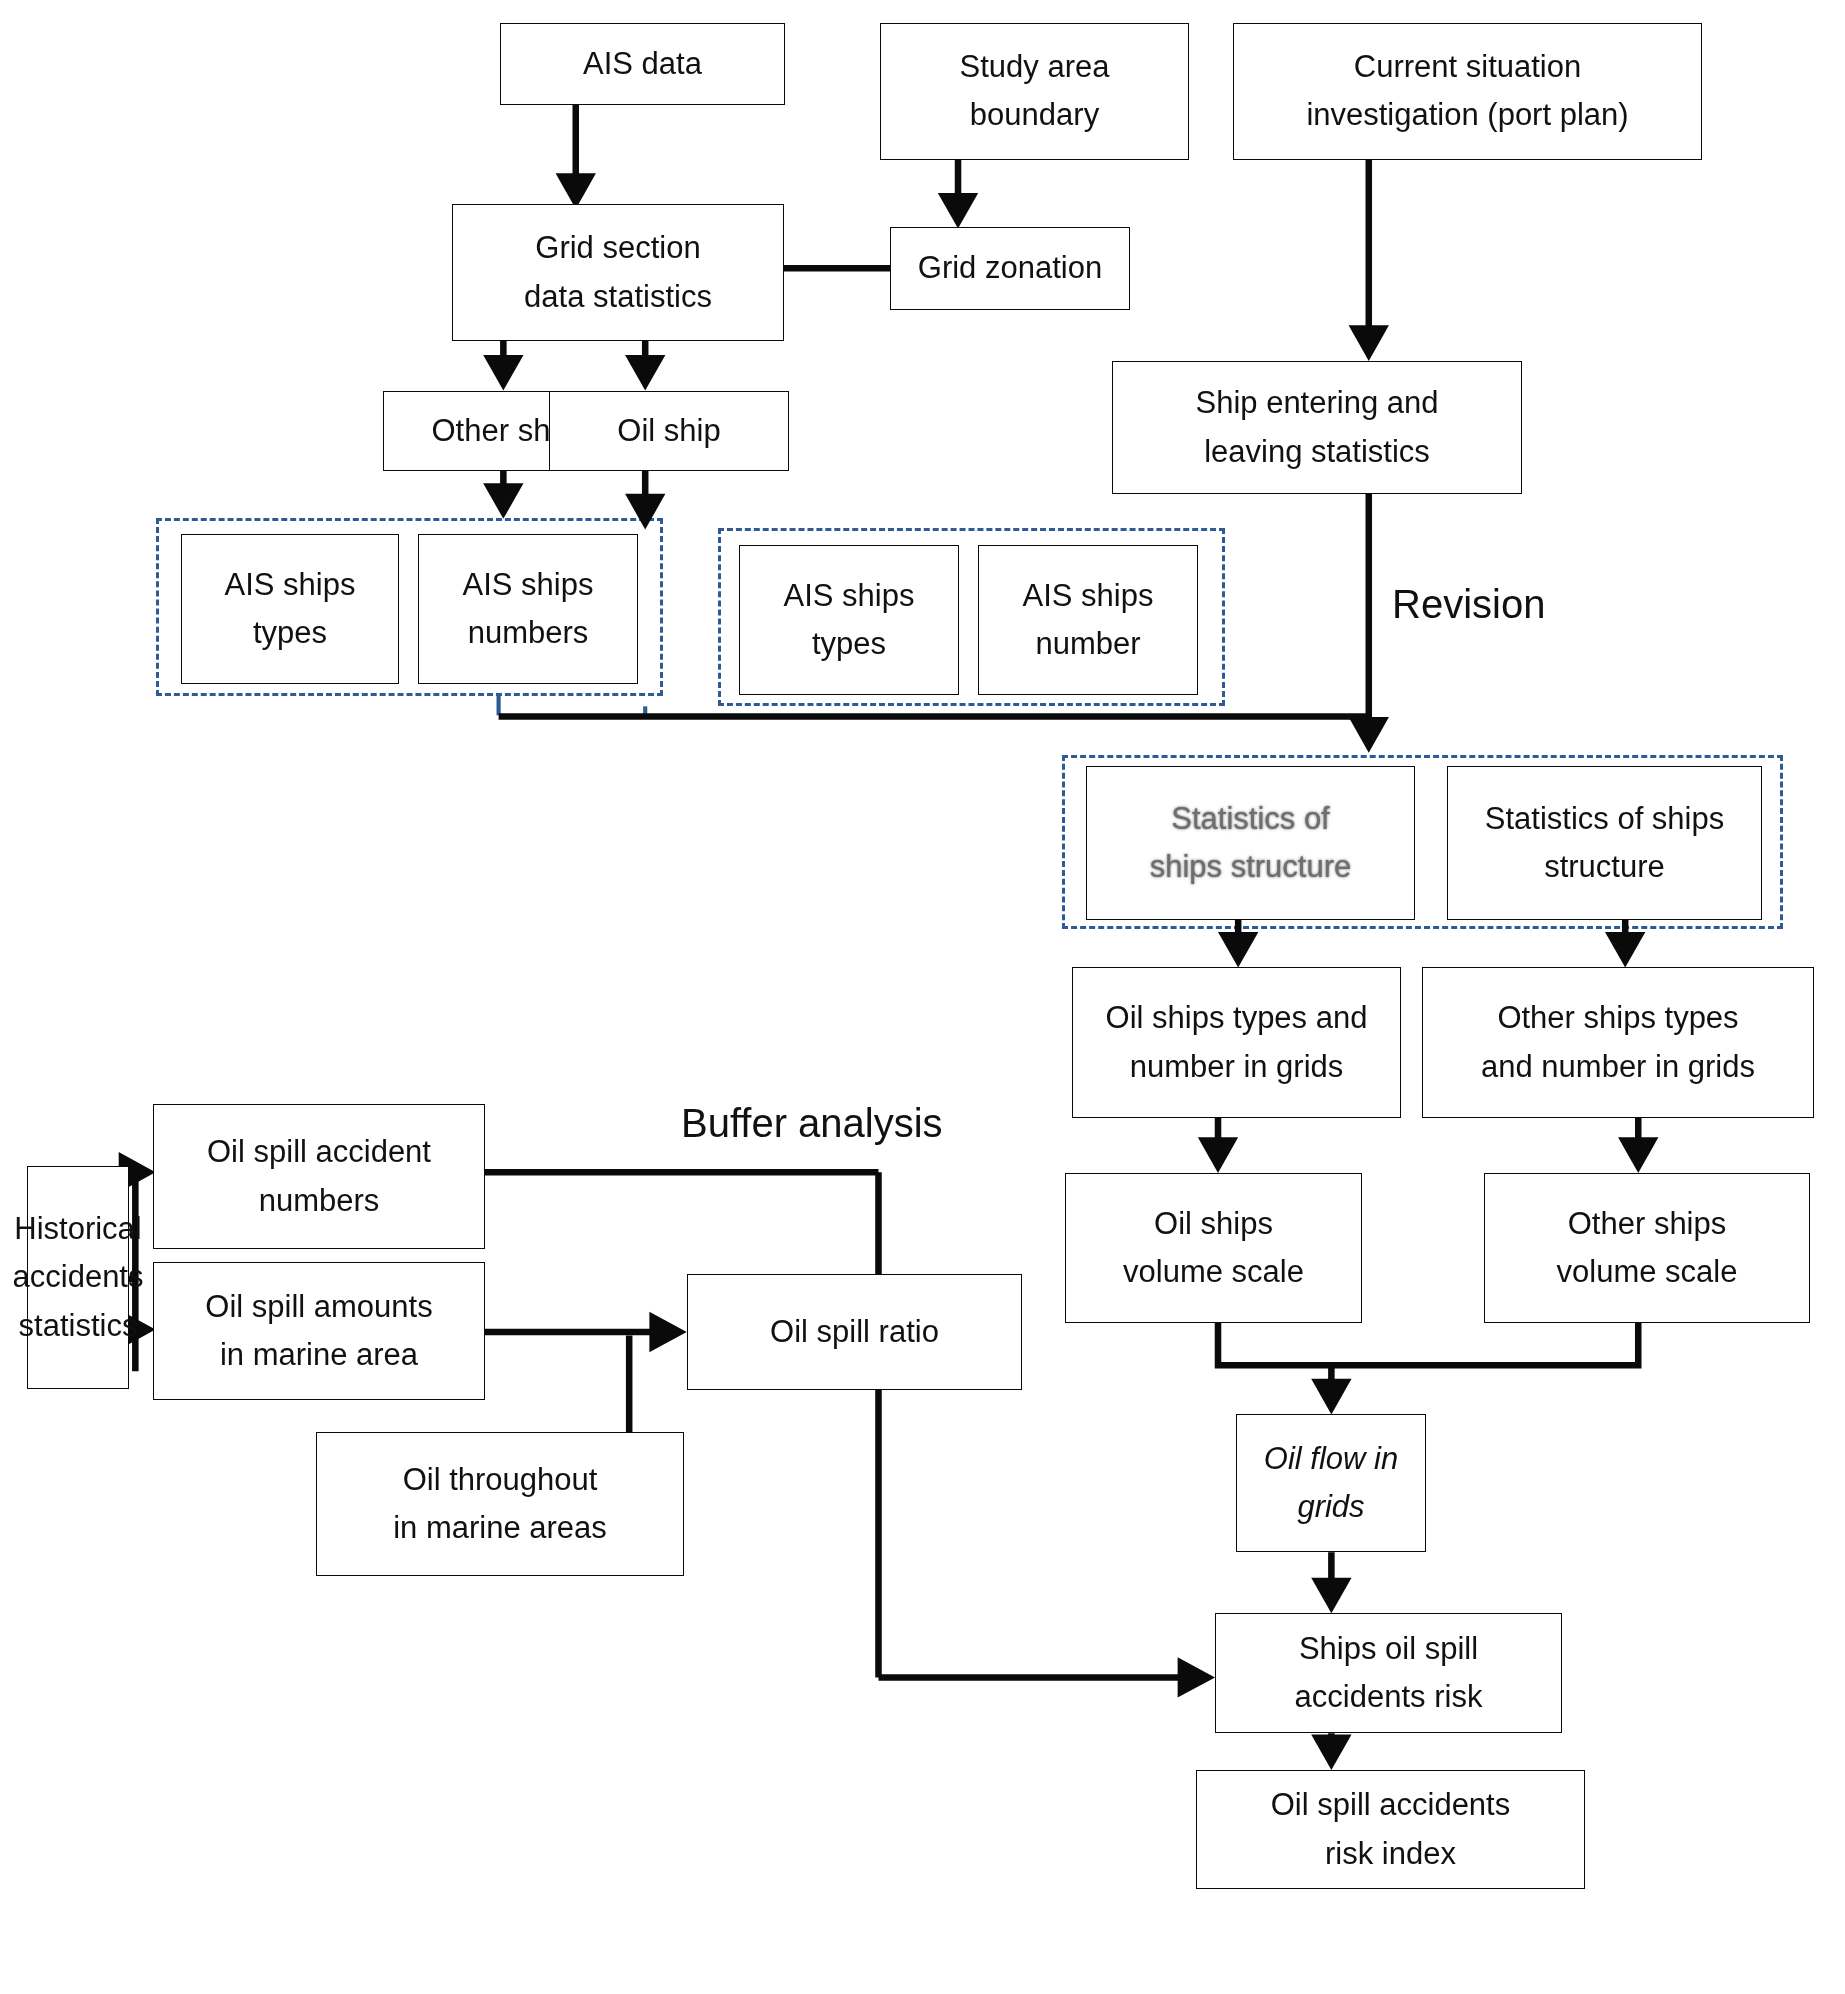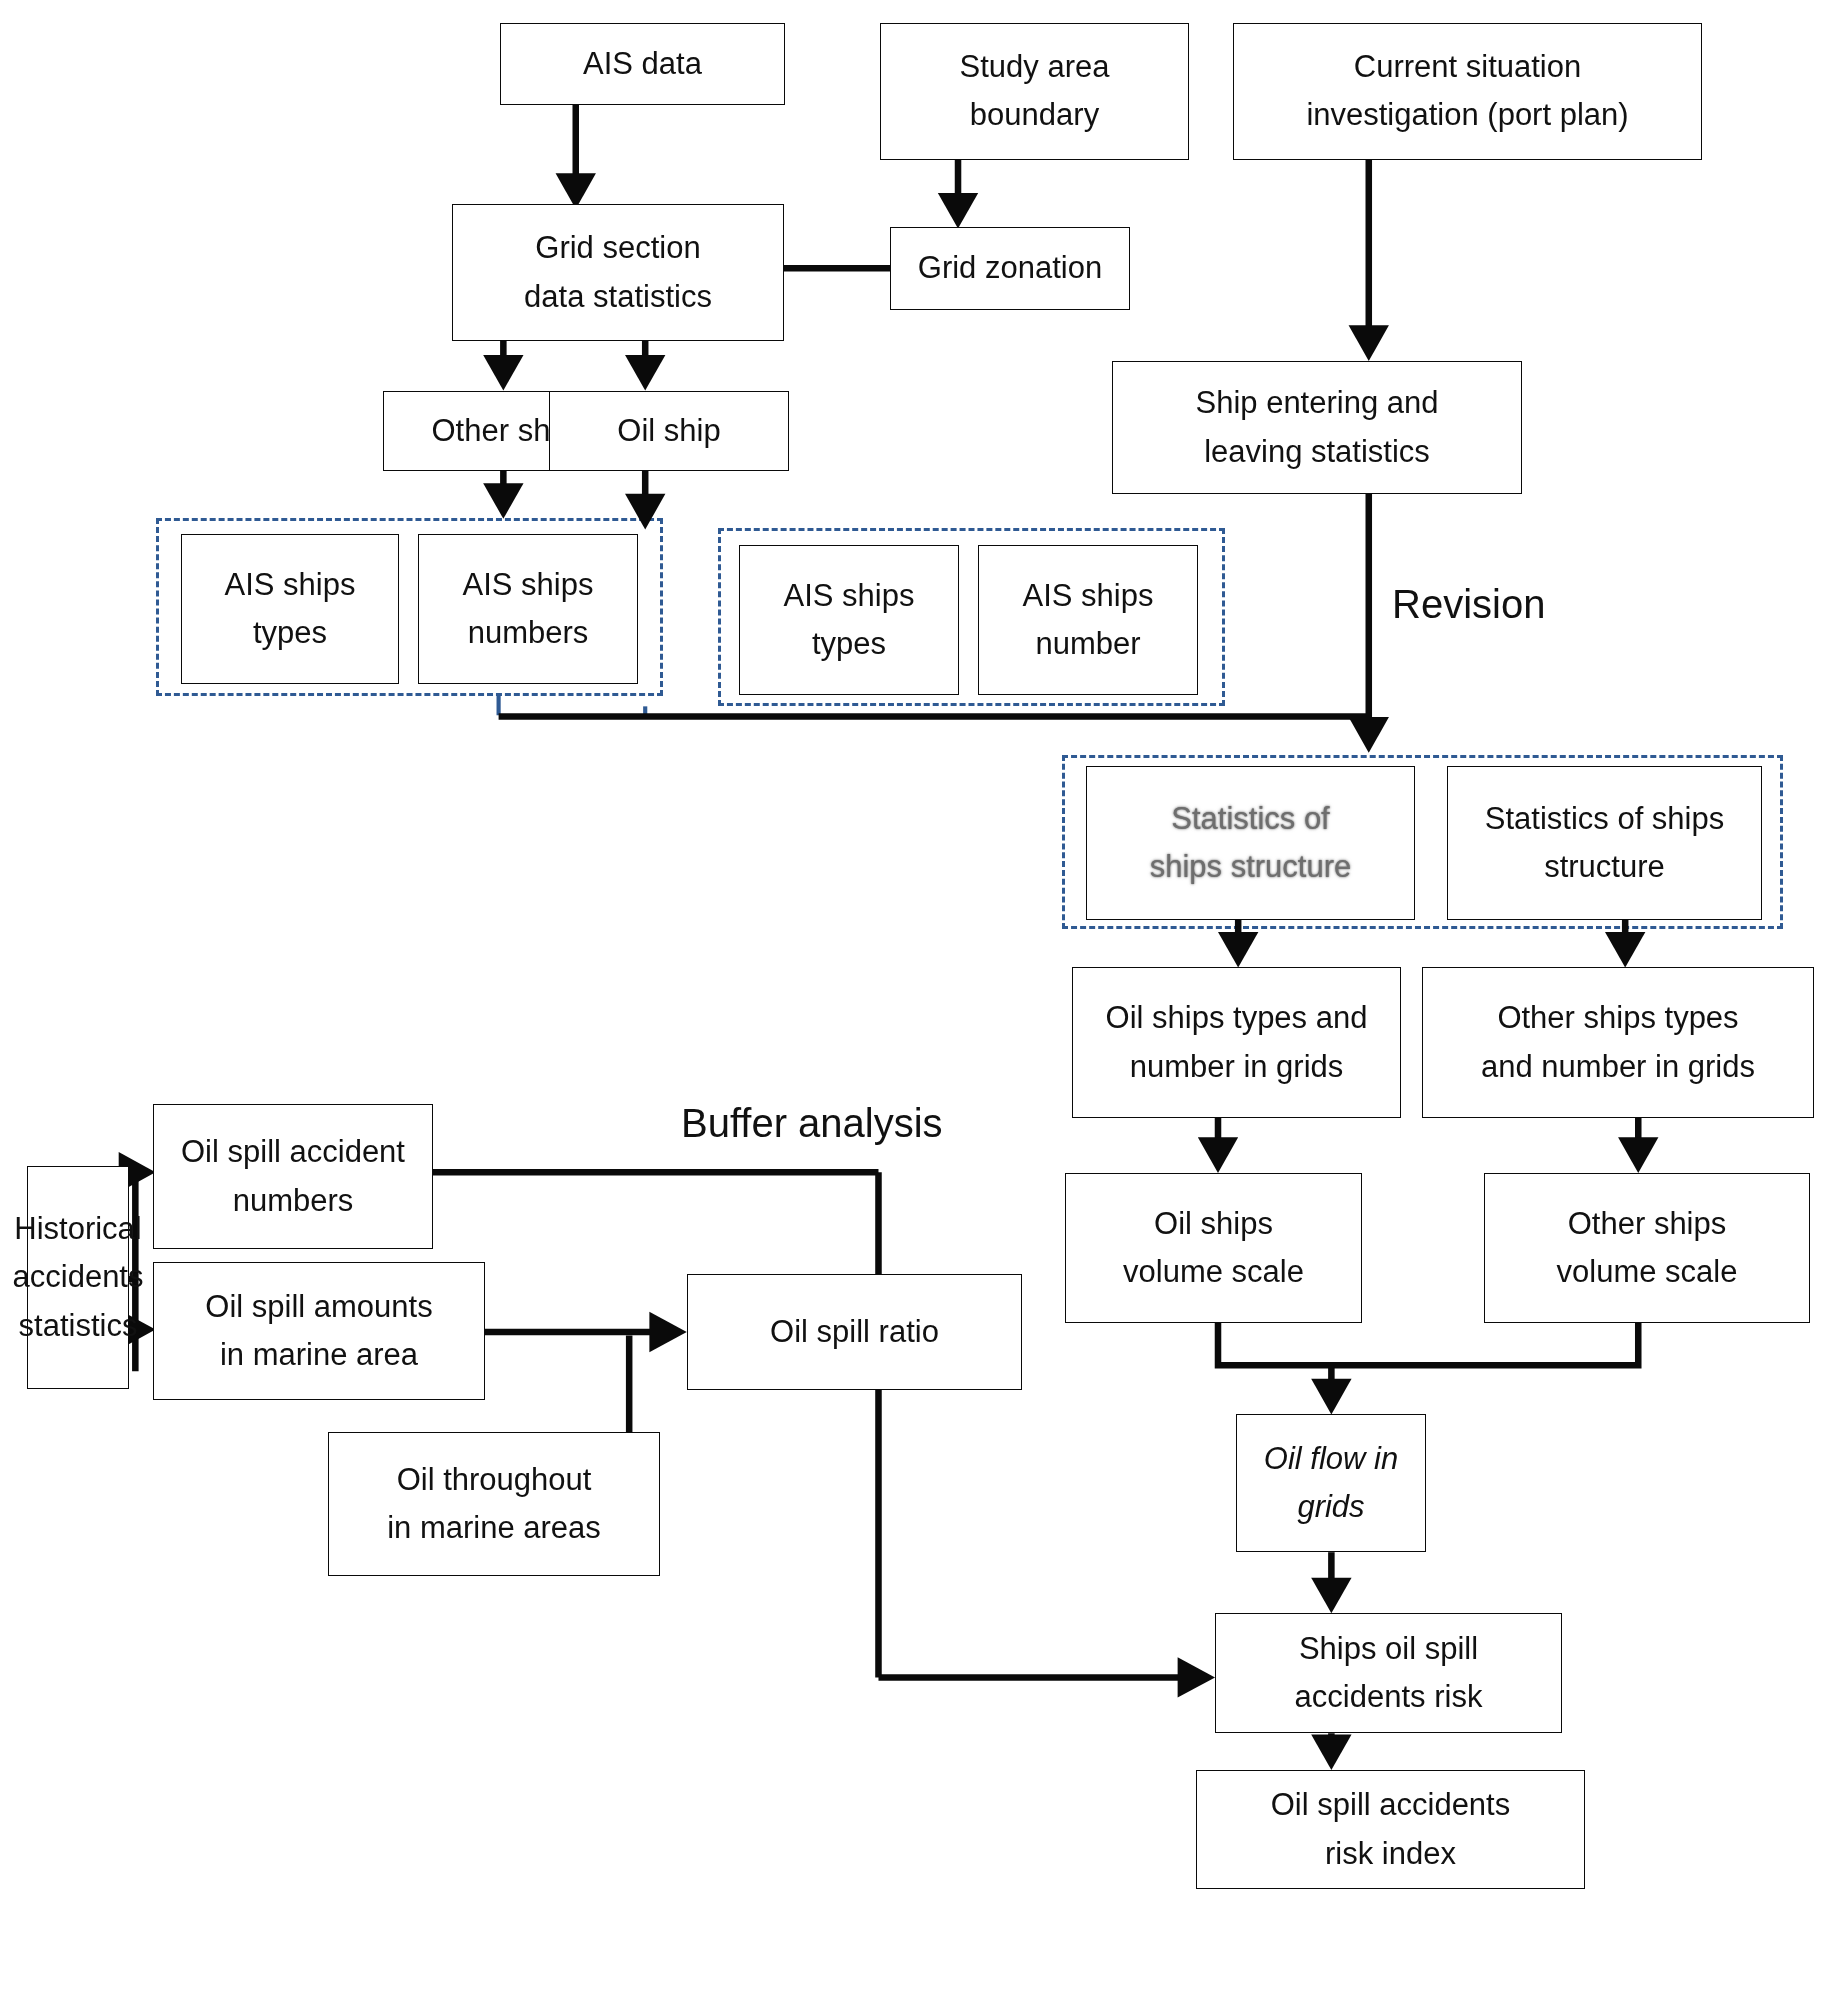--- a/index.html
+++ b/index.html
@@ -209,27 +209,27 @@
   <div class="node" style="left:1484px; top:1173px; width:326px; height:150px; white-space:pre-line;">Other ships
 volume scale</div>
 
   <div class="node" style="left:1236px; top:1414px; width:190px; height:138px; white-space:pre-line;font-style:italic;">Oil flow in
 grids</div>
 
   <div class="node" style="left:27px; top:1166px; width:102px; height:223px; white-space:pre-line;">Historical
 accidents
 statistics</div>
 
-  <div class="node" style="left:153px; top:1104px; width:280px; height:145px; white-space:pre-line;">Oil spill accident
+  <div class="node" style="left:153px; top:1104px; width:332px; height:145px; white-space:pre-line;">Oil spill accident
 numbers</div>
 
   <div class="node" style="left:153px; top:1262px; width:332px; height:138px; white-space:pre-line;">Oil spill amounts
 in marine area</div>
 
-  <div class="node" style="left:328px; top:1432px; width:332px; height:144px; white-space:pre-line;">Oil throughout
+  <div class="node" style="left:316px; top:1432px; width:368px; height:144px; white-space:pre-line;">Oil throughout
 in marine areas</div>
 
   <div class="node" style="left:687px; top:1274px; width:335px; height:116px; white-space:pre-line;">Oil spill ratio</div>
 
   <div class="node" style="left:1215px; top:1613px; width:347px; height:120px; white-space:pre-line;">Ships oil spill
 accidents risk</div>
 
   <div class="node" style="left:1196px; top:1770px; width:389px; height:119px; white-space:pre-line;">Oil spill accidents
 risk index</div>
 

